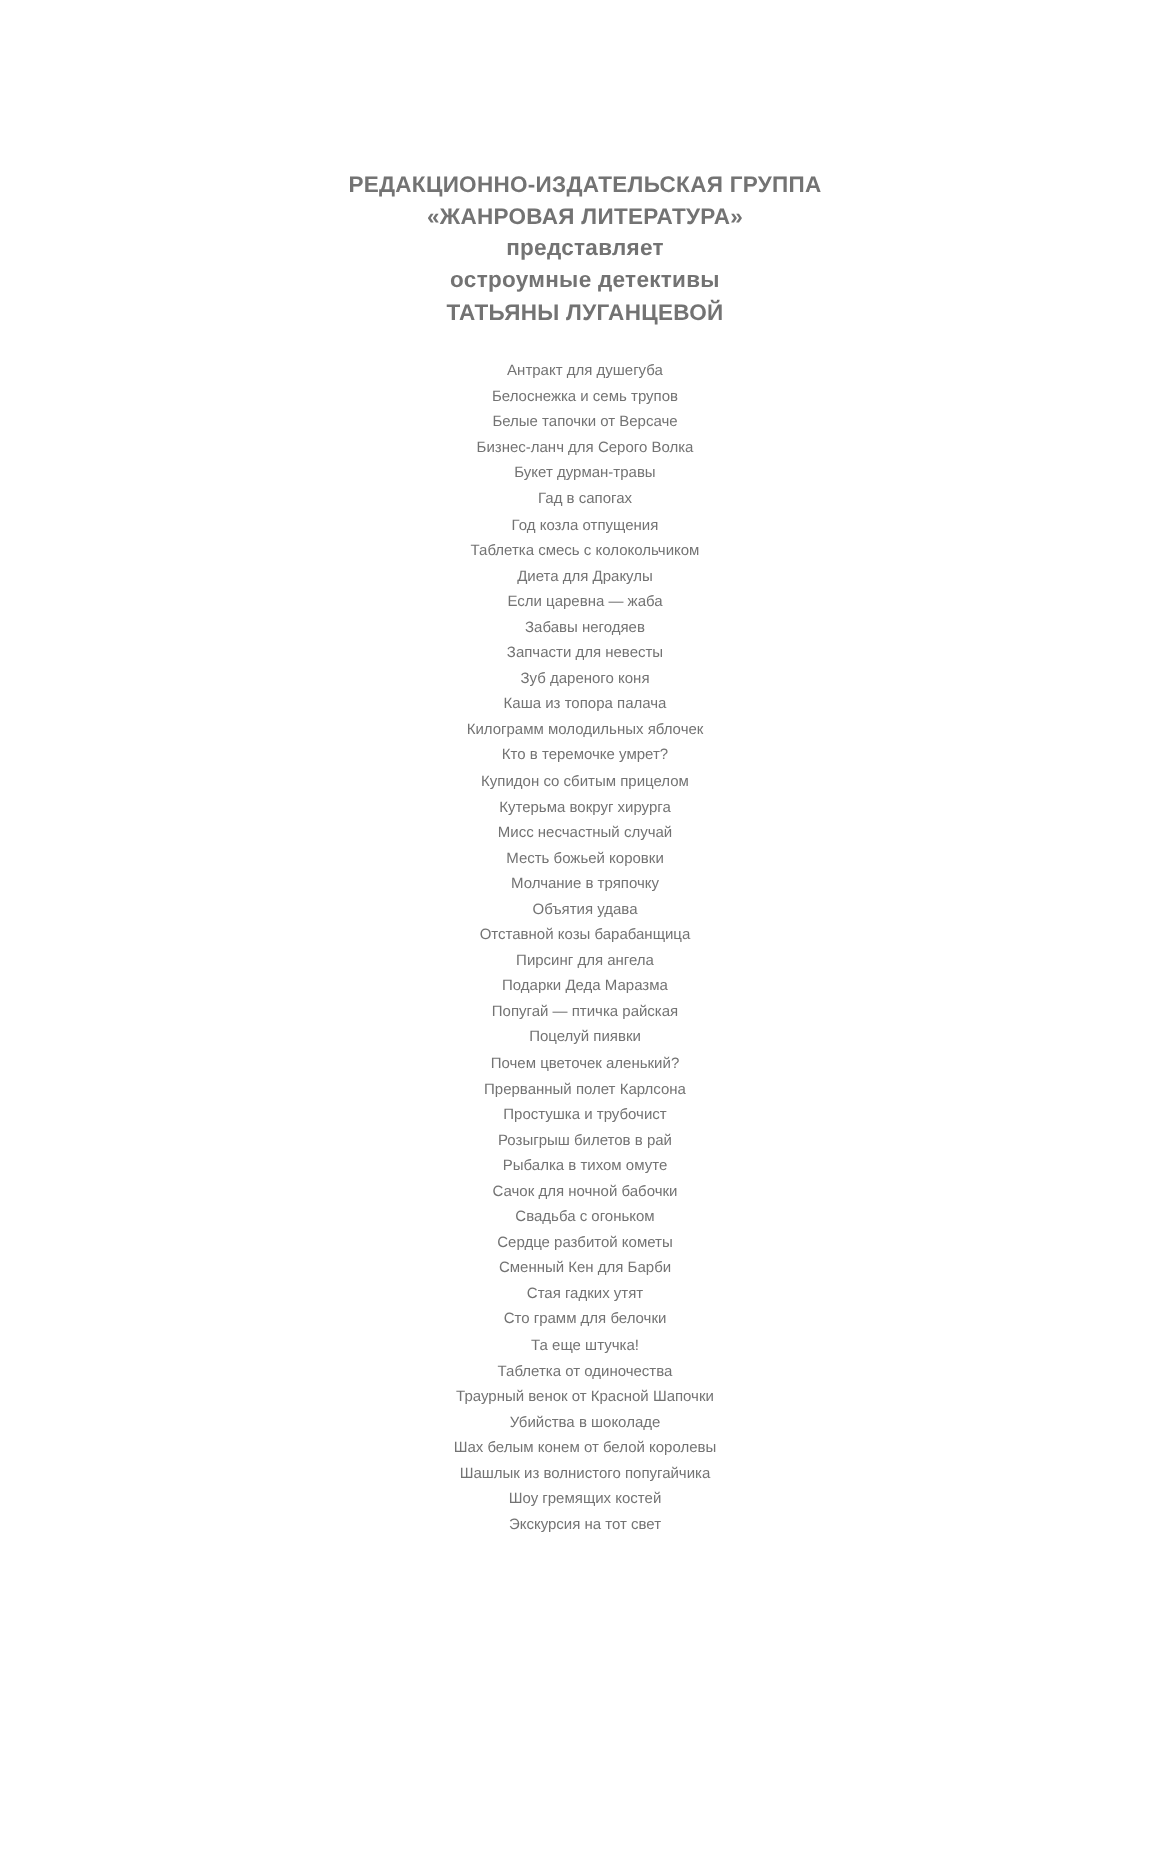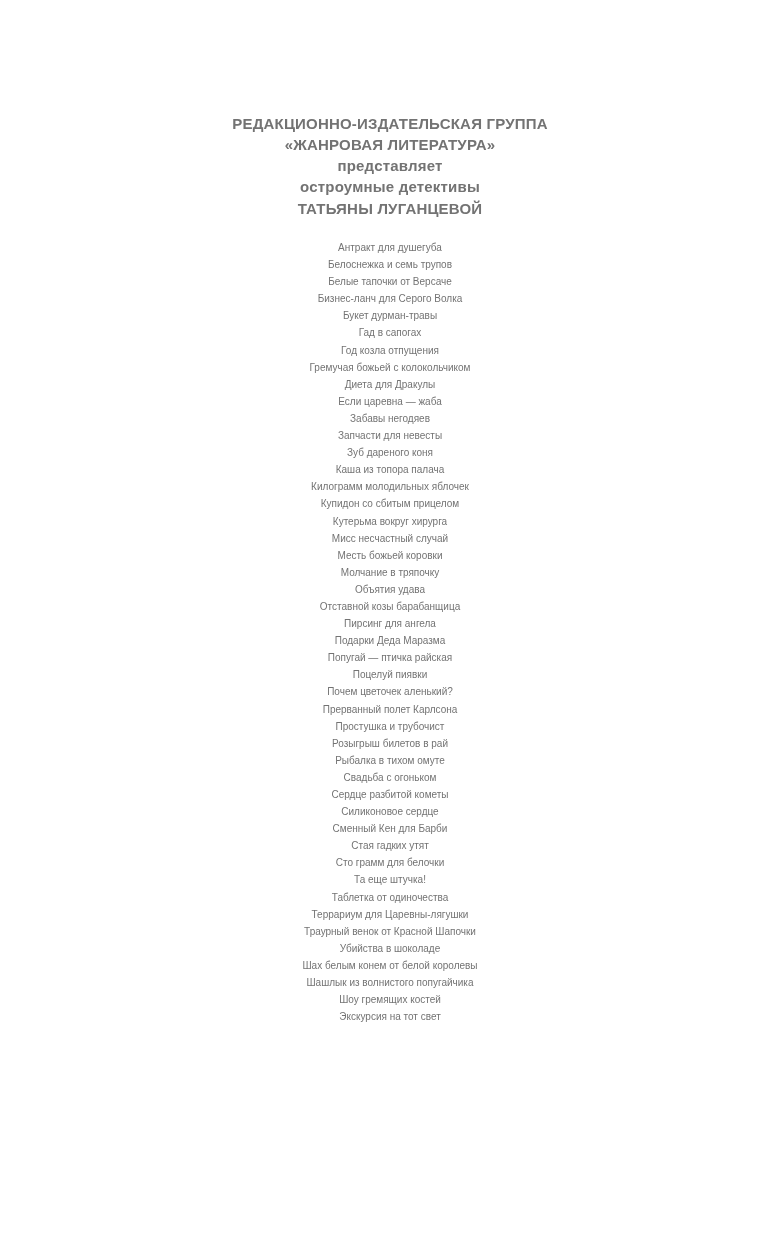--- a/index.html
+++ b/index.html
@@ -54,53 +54,53 @@
     </div>
 
     <div class="book-list">
         <div class="book-title">Антракт для душегуба</div>
         <div class="book-title">Белоснежка и семь трупов</div>
         <div class="book-title">Белые тапочки от Версаче</div>
         <div class="book-title">Бизнес-ланч для Серого Волка</div>
         <div class="book-title">Букет дурман-травы</div>
         <div class="book-title">Гад в сапогах</div>
         <div class="book-title">Год козла отпущения</div>
-        <div class="book-title">Гремучая божьей с колокольчиком</div>
+        <div class="book-title">Таблетка смесь с колокольчиком</div>
         <div class="book-title">Диета для Дракулы</div>
         <div class="book-title">Если царевна — жаба</div>
         <div class="book-title">Забавы негодяев</div>
         <div class="book-title">Запчасти для невесты</div>
         <div class="book-title">Зуб дареного коня</div>
         <div class="book-title">Каша из топора палача</div>
         <div class="book-title">Килограмм молодильных яблочек</div>
+        <div class="book-title">Кто в теремочке умрет?</div>
         <div class="book-title">Купидон со сбитым прицелом</div>
         <div class="book-title">Кутерьма вокруг хирурга</div>
         <div class="book-title">Мисс несчастный случай</div>
         <div class="book-title">Месть божьей коровки</div>
         <div class="book-title">Молчание в тряпочку</div>
         <div class="book-title">Объятия удава</div>
         <div class="book-title">Отставной козы барабанщица</div>
         <div class="book-title">Пирсинг для ангела</div>
         <div class="book-title">Подарки Деда Маразма</div>
         <div class="book-title">Попугай — птичка райская</div>
         <div class="book-title">Поцелуй пиявки</div>
         <div class="book-title">Почем цветочек аленький?</div>
         <div class="book-title">Прерванный полет Карлсона</div>
         <div class="book-title">Простушка и трубочист</div>
         <div class="book-title">Розыгрыш билетов в рай</div>
         <div class="book-title">Рыбалка в тихом омуте</div>
+        <div class="book-title">Сачок для ночной бабочки</div>
         <div class="book-title">Свадьба с огоньком</div>
         <div class="book-title">Сердце разбитой кометы</div>
-        <div class="book-title">Силиконовое сердце</div>
         <div class="book-title">Сменный Кен для Барби</div>
         <div class="book-title">Стая гадких утят</div>
         <div class="book-title">Сто грамм для белочки</div>
         <div class="book-title">Та еще штучка!</div>
         <div class="book-title">Таблетка от одиночества</div>
-        <div class="book-title">Террариум для Царевны-лягушки</div>
         <div class="book-title">Траурный венок от Красной Шапочки</div>
         <div class="book-title">Убийства в шоколаде</div>
         <div class="book-title">Шах белым конем от белой королевы</div>
         <div class="book-title">Шашлык из волнистого попугайчика</div>
         <div class="book-title">Шоу гремящих костей</div>
         <div class="book-title">Экскурсия на тот свет</div>
       </div>
 
   </div>
 </div>

